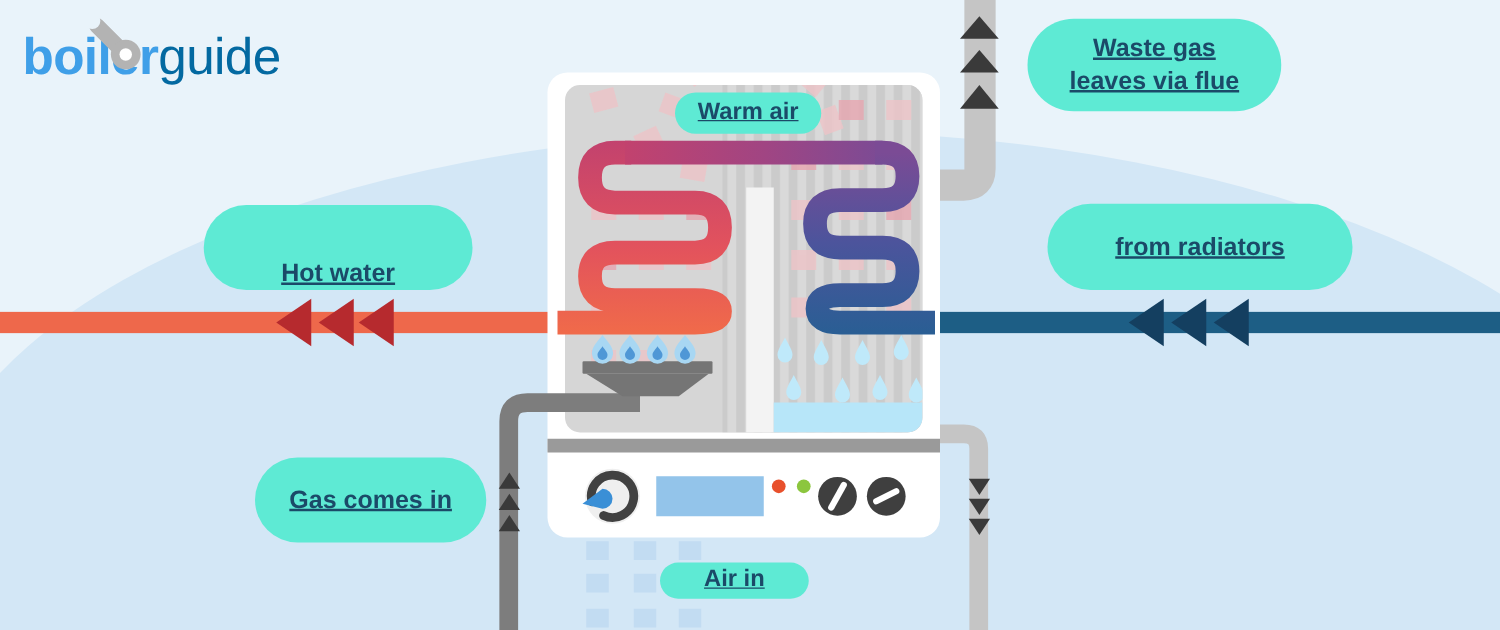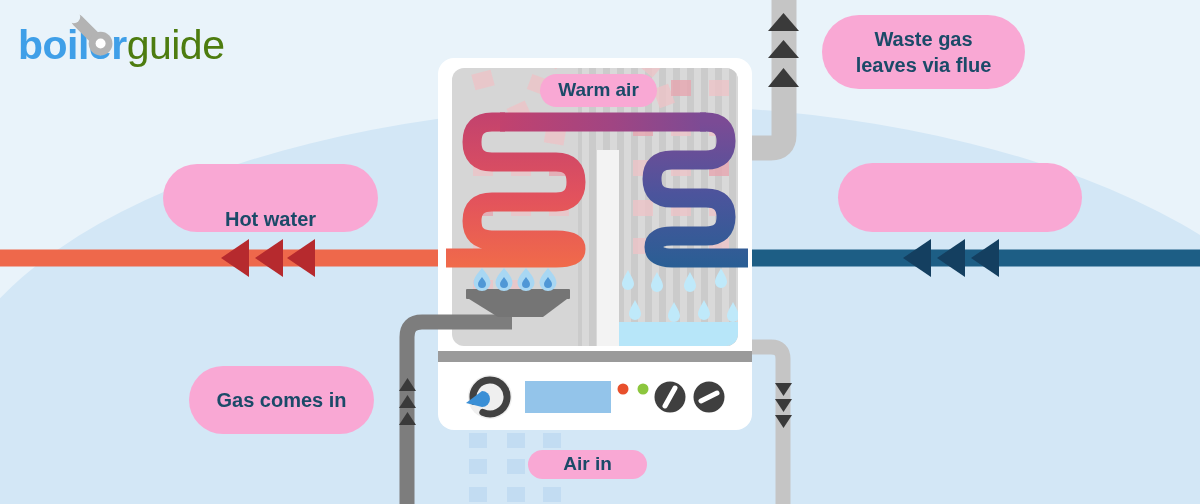--- a/index.html
+++ b/index.html
@@ -1,29 +1,29 @@
 <!DOCTYPE html>
 <html><head>
 <meta charset="utf-8">
 <style>
   html,body{margin:0;padding:0;background:#e9f3fa;}
   .canvas{position:relative;width:1200px;height:504px;overflow:hidden;background:#e9f3fa;
           font-family:"Liberation Sans",sans-serif;}
   .scene{position:absolute;left:0;top:0;}
   
-  .pill{position:absolute;background:#f9a8d4;border-radius:40px;color:#1b4a68;
+  .pill{position:absolute;background:#5eead4;border-radius:40px;color:#1b4a68;
         display:flex;flex-direction:column;align-items:center;justify-content:center;
-        text-align:center;font-weight:600;font-size:20px;line-height:1.3;}
+        text-align:center;font-weight:600;font-size:20px;line-height:1.3;text-decoration:underline;}
   .pill span{display:block;white-space:nowrap;}
   .pill.small{font-size:19px;border-radius:20px;justify-content:center;}
   
   .logo{position:absolute;left:18px;top:14px;width:240px;height:60px;}
   .logo .word{position:absolute;left:0;top:8px;font-size:41px;letter-spacing:-0.5px;white-space:nowrap;}
   .logo .bold{font-weight:700;color:#3f9fe8;}
-  .logo .light{font-weight:400;color:#4d7c0f;}
+  .logo .light{font-weight:400;color:#0369a1;}
   .logo svg{position:absolute;left:50px;top:-3px;}
 </style>
 </head>
 <body>
 
 <div class="canvas">
 
   <svg class="scene" width="1200" height="504" viewBox="0 0 1200 504">
     <defs>
       <linearGradient id="gA" gradientUnits="userSpaceOnUse" x1="0" y1="266" x2="0" y2="112">
@@ -238,23 +238,24 @@
   <div class="pill" style="left:822px;top:15px;width:203px;height:74px;">
     <span>Waste gas</span>
     <span>leaves via flue</span>
   </div>
 
   <div class="pill" style="left:163px;top:164px;width:215px;height:68px;justify-content:flex-end;">
     <span>Hot water</span>
   </div>
 
   <div class="pill" style="left:838px;top:163px;width:244px;height:69px;">
-  </div>
-
-  <div class="pill" style="left:189px;top:366px;width:185px;height:68px;">
+    <span>from radiators</span>
+  </div>
+
+  <div class="pill" style="left:204px;top:366px;width:185px;height:68px;">
     <span>Gas comes in</span>
   </div>
 
 
   <div class="pill small" style="left:528px;top:450px;width:119px;height:29px;">
     <span>Air in</span>
   </div>
 
 </div>
 

